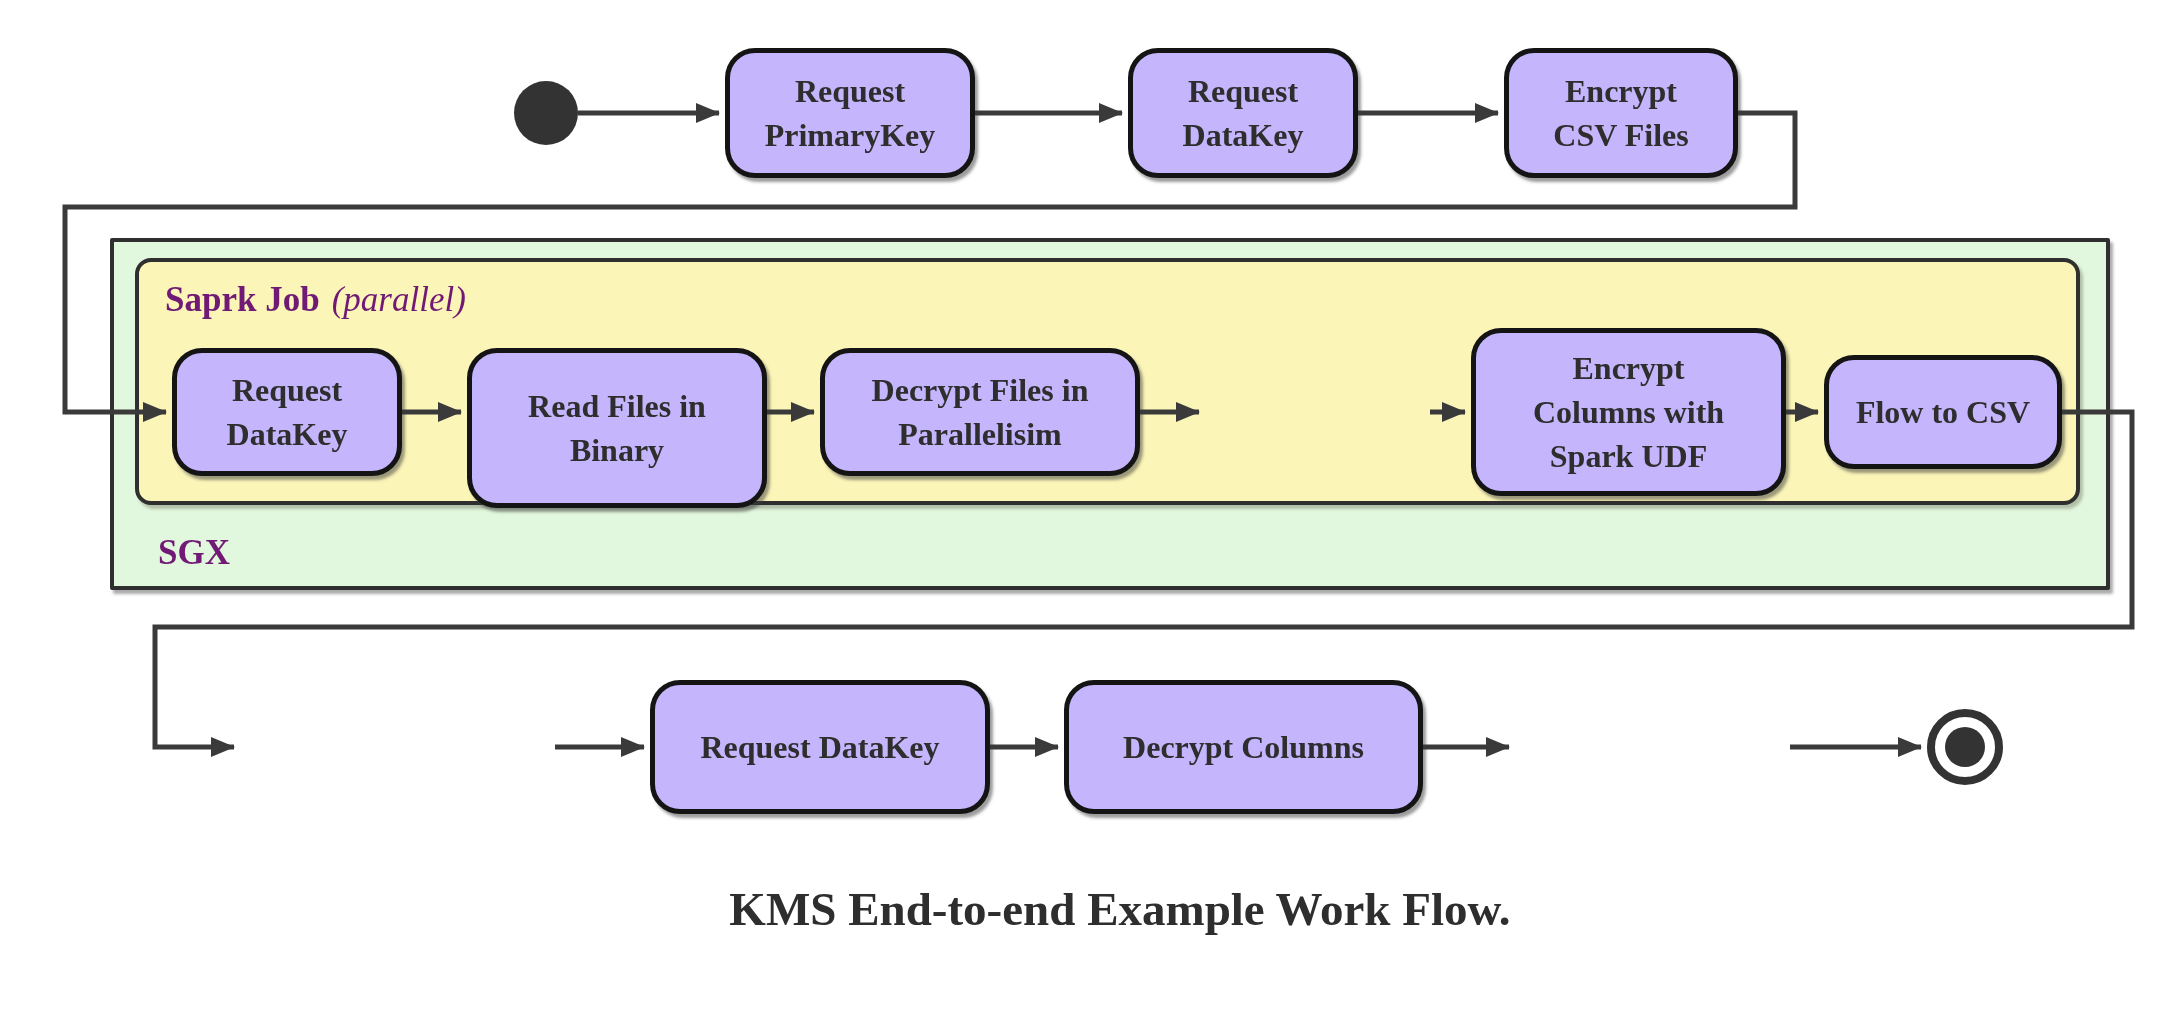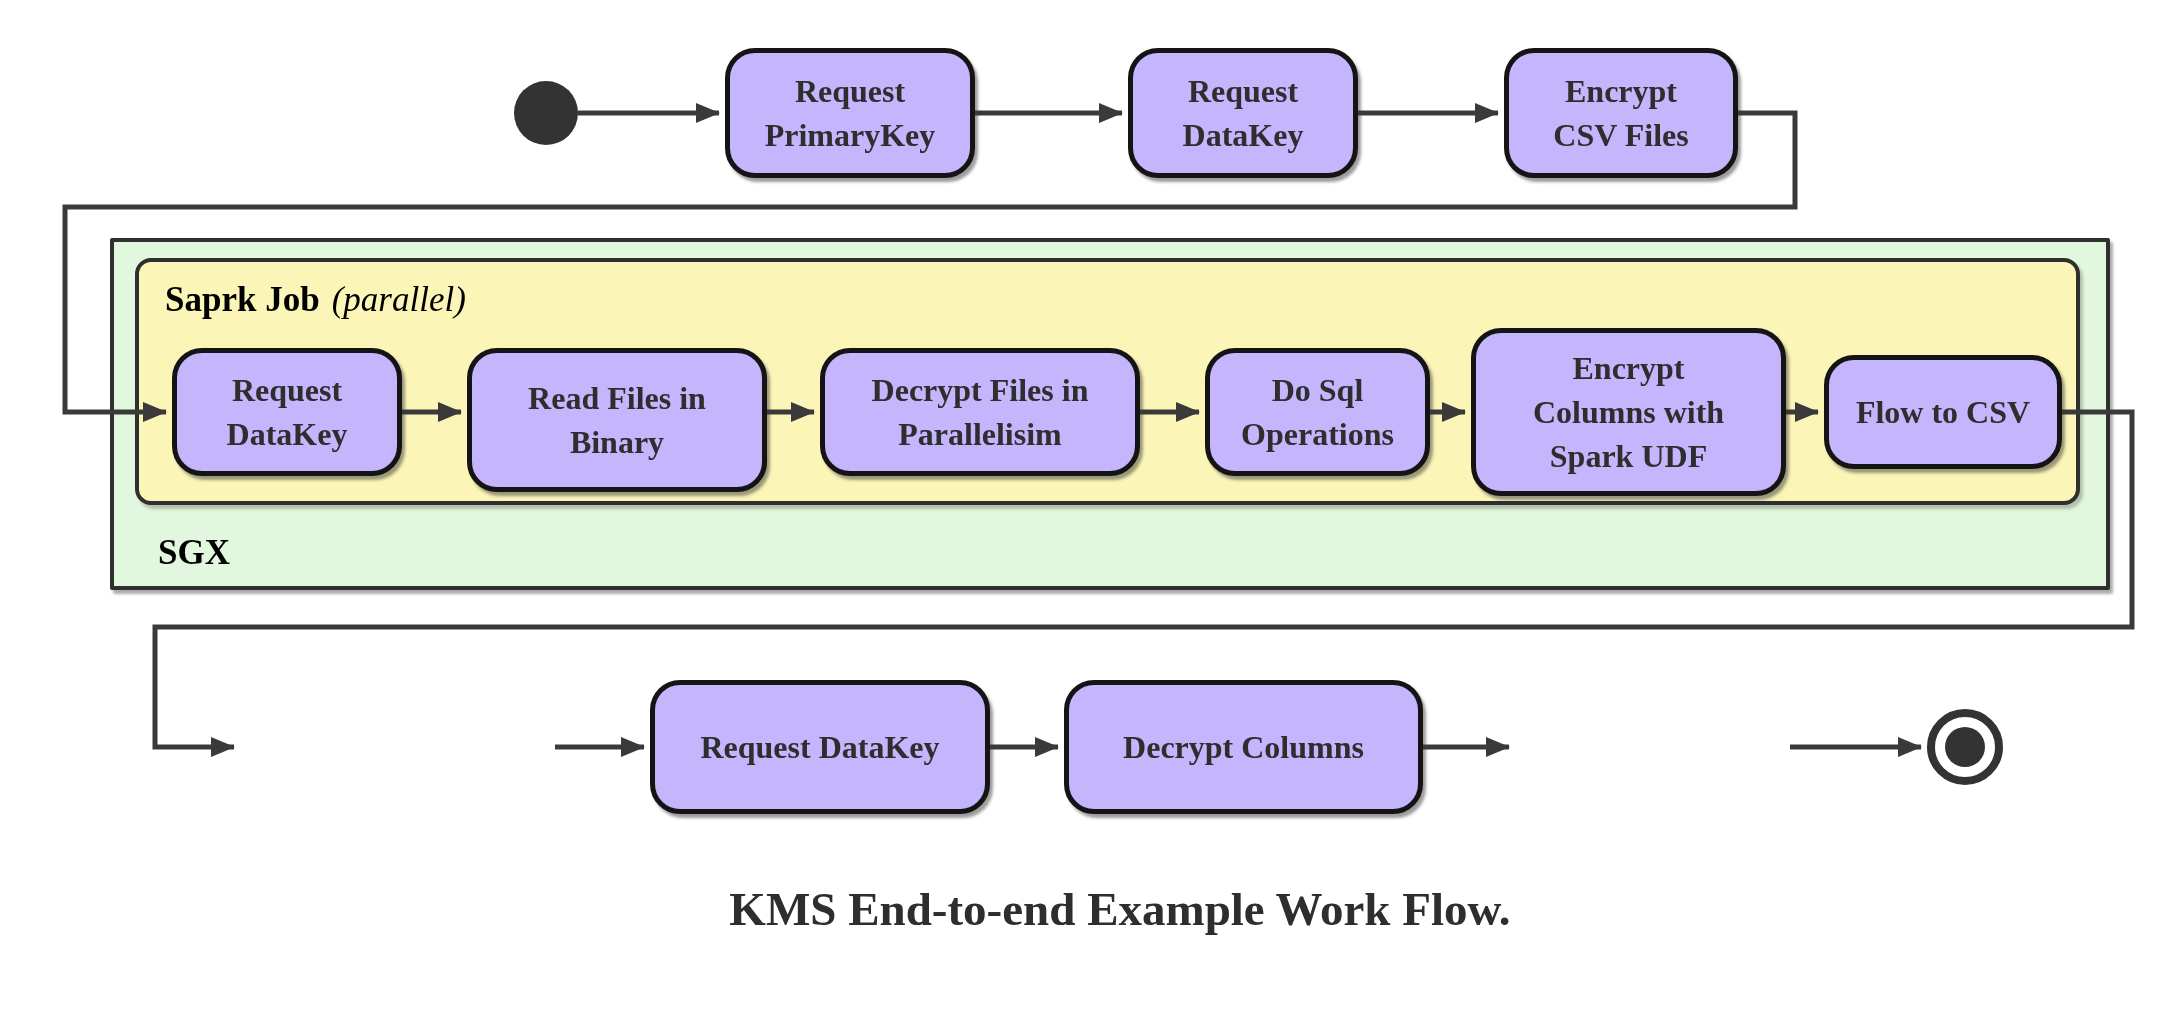--- a/index.html
+++ b/index.html
@@ -18,21 +18,21 @@
     background:#e2f8de;border-radius:2px;z-index:1;
     box-shadow:3px 4px 3px rgba(70,70,70,.45);
   }
   .spark{
     left:135px;top:258px;width:1945px;height:247px;
     background:#fcf5b8;border-radius:16px;z-index:2;
     box-shadow:3px 4px 3px rgba(90,90,70,.35);
   }
   .container-label{
     position:absolute;z-index:4;
-    font-size:35px;font-weight:bold;color:#000000;white-space:nowrap;
+    font-size:35px;font-weight:bold;color:#701a75;white-space:nowrap;
   }
   .container-label .suffix{font-weight:normal;font-style:italic;margin-left:12px;}
   .node{
     position:absolute;z-index:4;box-sizing:border-box;
     display:flex;align-items:center;justify-content:center;
     background:#c4b5fd;border:5px solid #141414;border-radius:30px;
     box-shadow:3px 4px 3px rgba(60,60,60,.5);
   }
   .node-label{
     font-size:32px;font-weight:bold;color:#2e2e2e;
@@ -104,31 +104,27 @@
   </div>
   <div class="node" style="left:1504px;top:48px;width:234px;height:130px">
     <span class="node-label">Encrypt
 CSV Files</span>
   </div>
 
   <div class="node" style="left:172px;top:348px;width:230px;height:128px">
     <span class="node-label">Request
 DataKey</span>
   </div>
-  <div class="node" style="left:467px;top:348px;width:300px;height:144px">
+  <div class="node" style="left:467px;top:348px;width:300px;height:160px">
     <span class="node-label">Read Files in
 Binary</span>
   </div>
   <div class="node" style="left:820px;top:348px;width:320px;height:128px">
     <span class="node-label">Decrypt Files in
 Parallelisim</span>
-  </div>
-  <div class="node" style="left:1205px;top:348px;width:225px;height:128px">
-    <span class="node-label">Do Sql
-Operations</span>
   </div>
   <div class="node" style="left:1471px;top:328px;width:315px;height:168px">
     <span class="node-label">Encrypt
 Columns with
 Spark UDF</span>
   </div>
   <div class="node" style="left:1824px;top:355px;width:238px;height:114px">
     <span class="node-label">Flow to CSV</span>
   </div>
 

